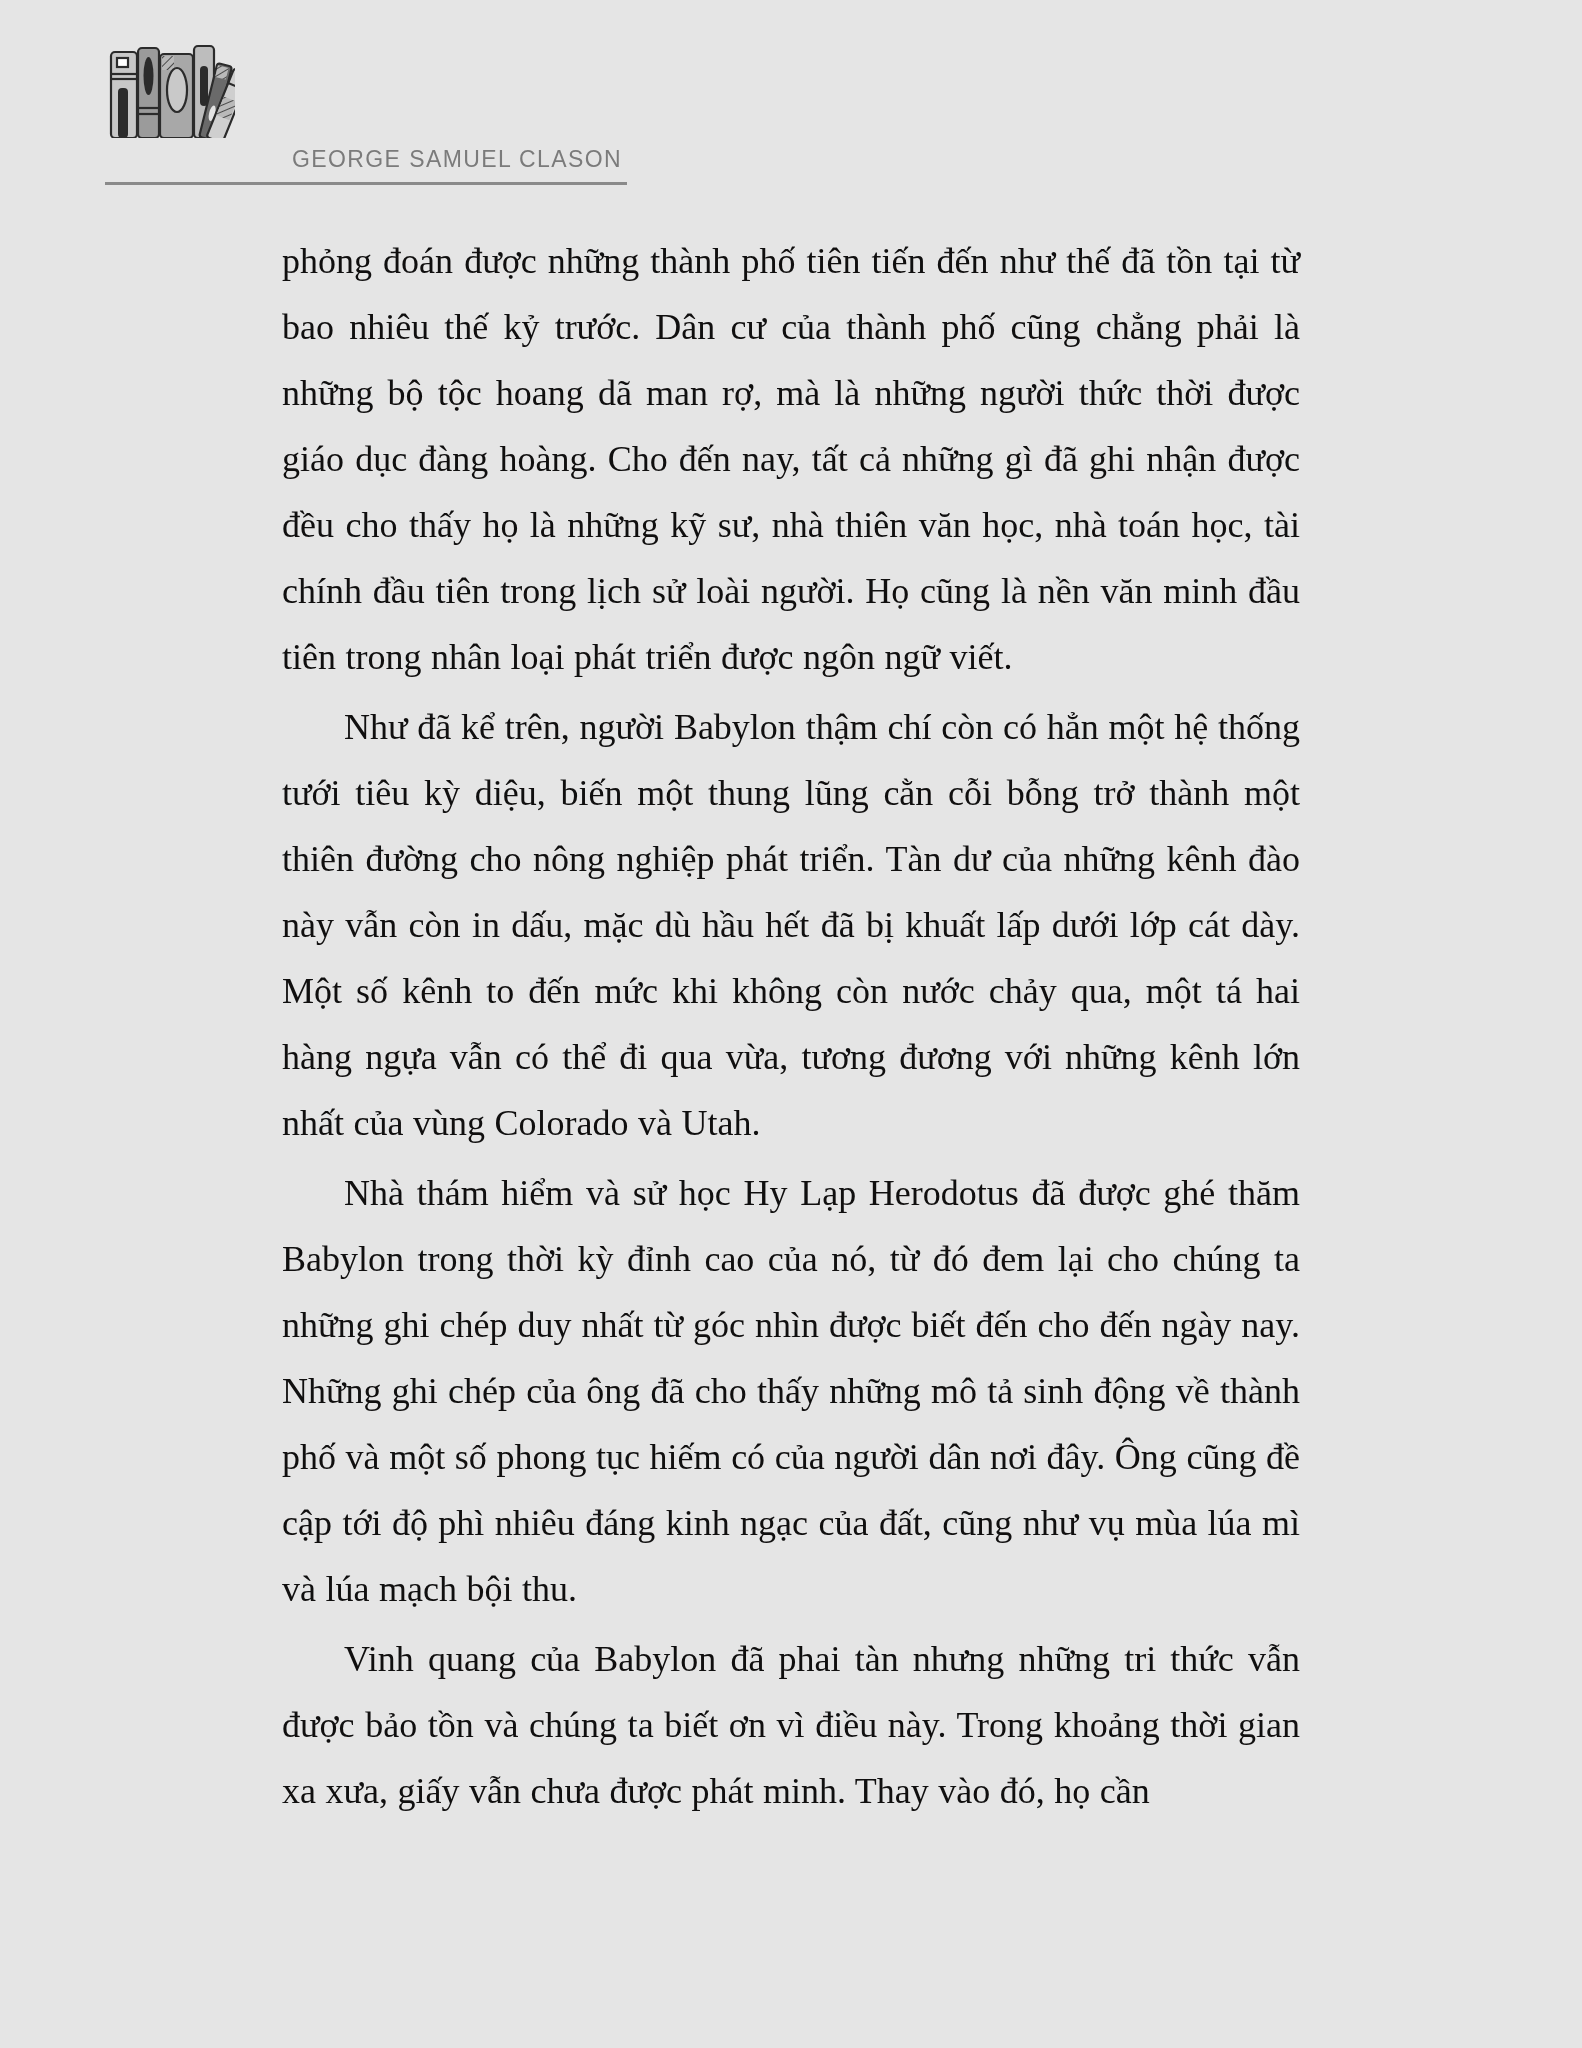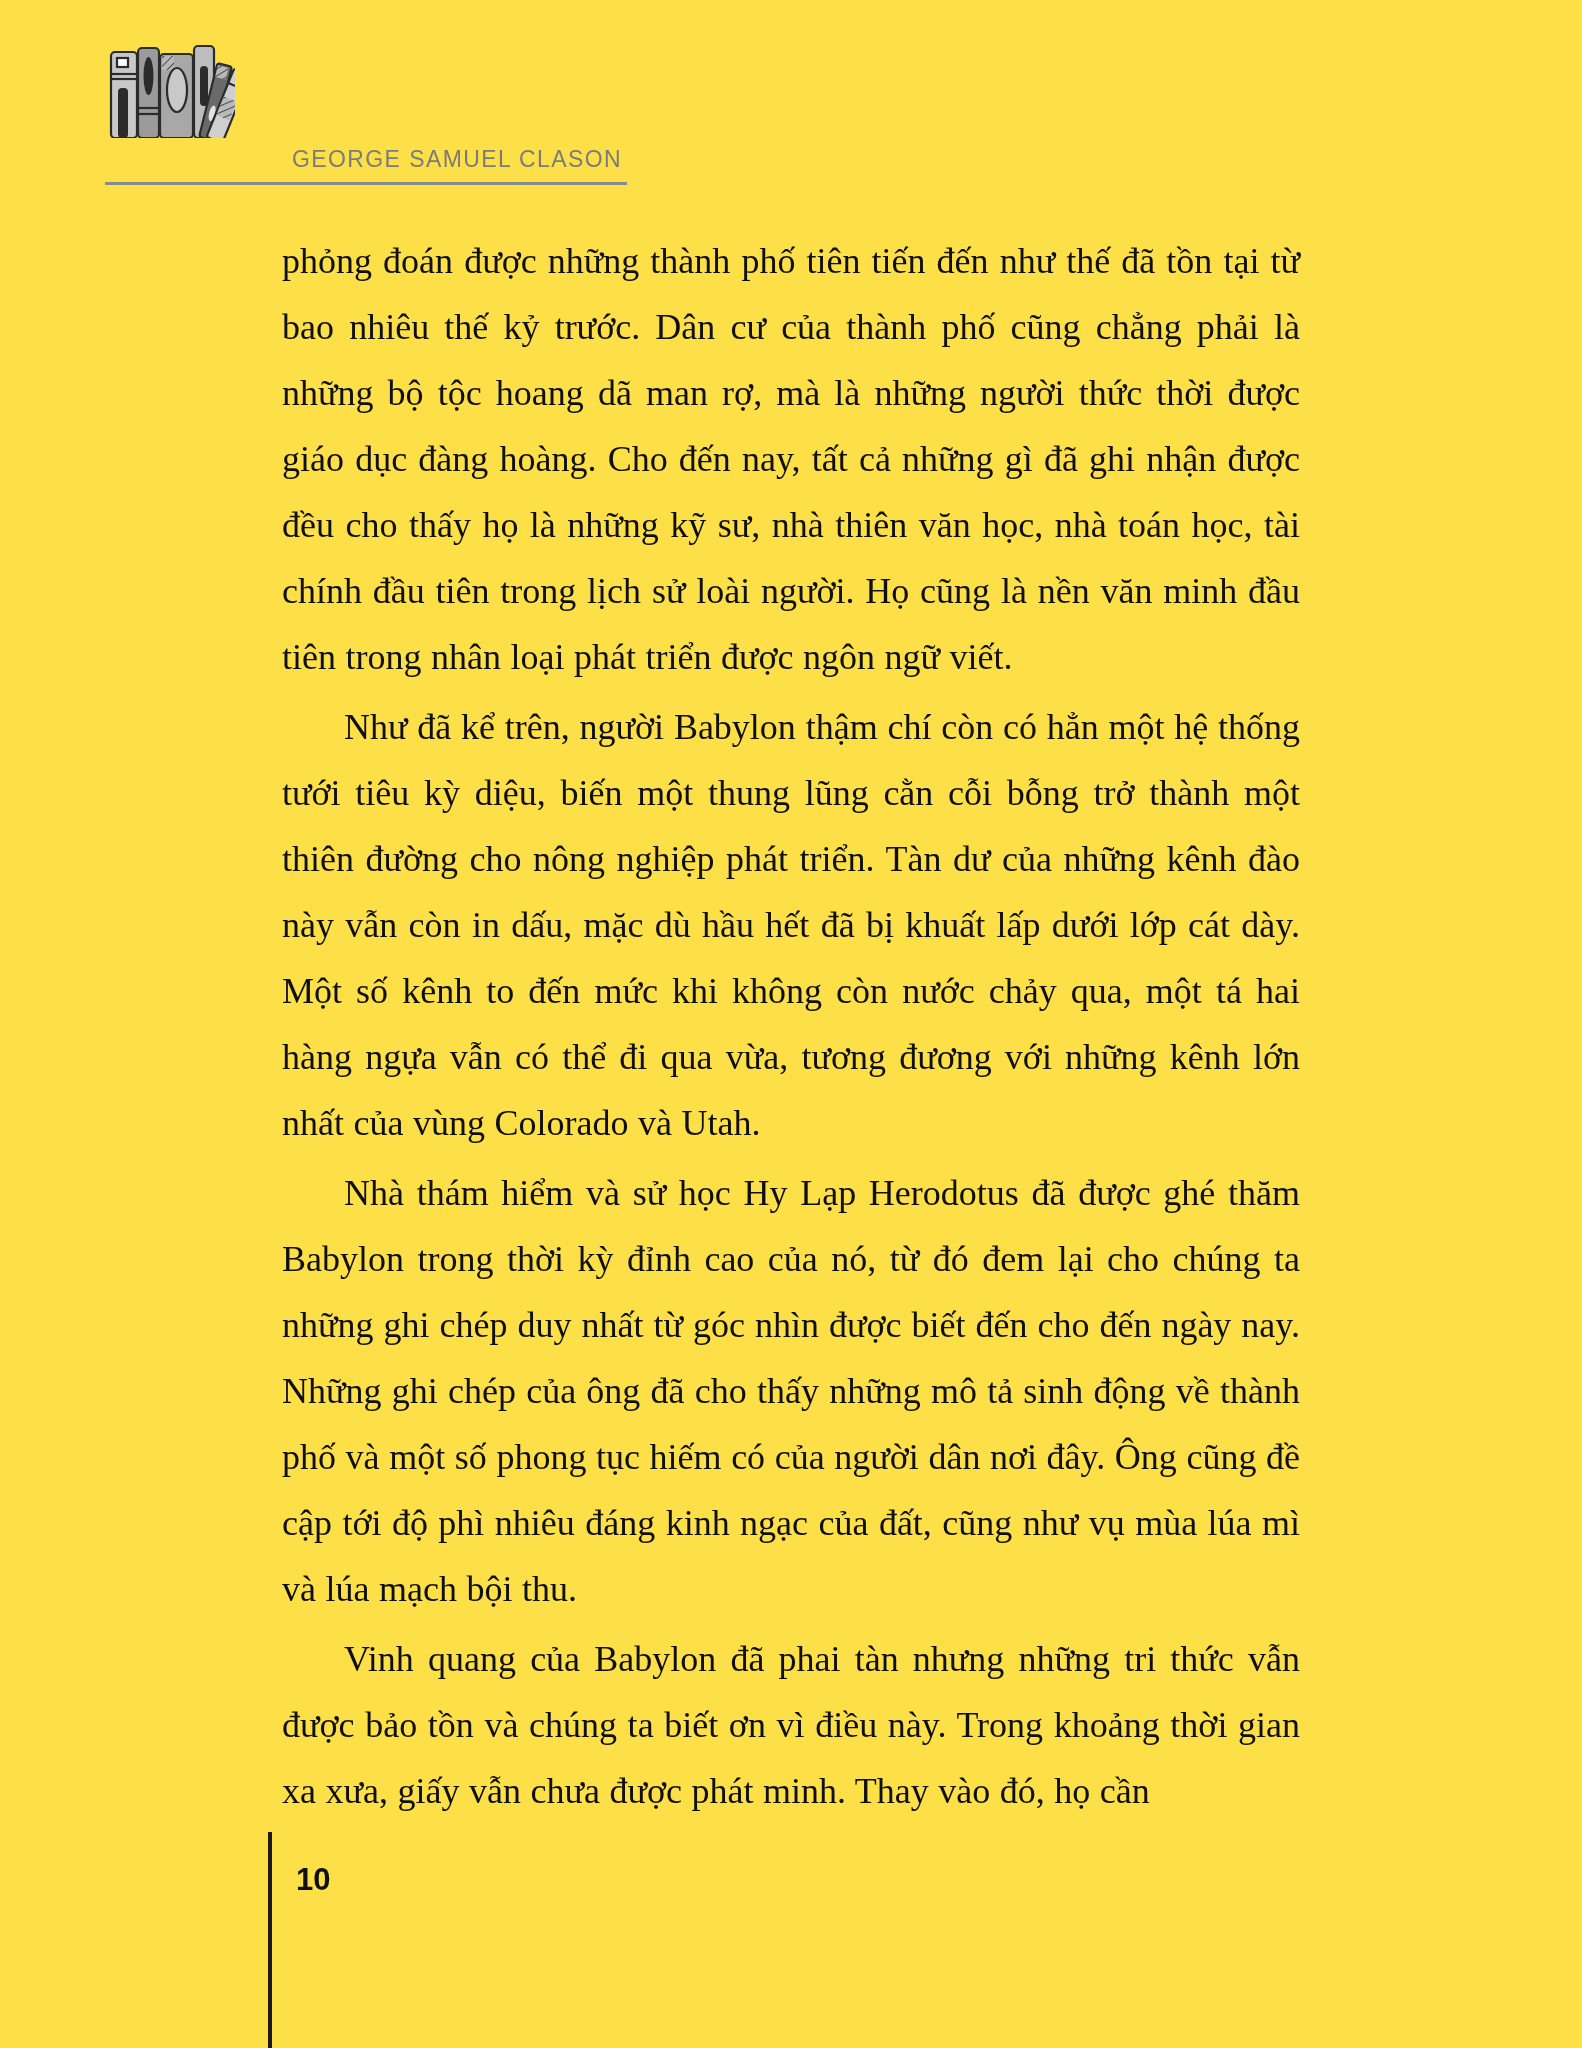--- a/index.html
+++ b/index.html
@@ -11,21 +11,21 @@
     width: 1582px;
     height: 2048px;
     position: relative;
     font-family: "Liberation Serif", serif;
     overflow: hidden;
   }
 
   .page {
     position: absolute;
     inset: 0;
-    background: #fde047;
+    background: #e5e5e5;
   }
 
   
   .header {
     position: absolute;
     left: 0;
     top: 30px;
     width: 100%;
     height: 110px;
   }
@@ -168,18 +168,14 @@
     <div class="header-rule"></div>
   </div>
 
   <div class="content">
     <p class="para pfirst">phỏng đoán được những thành phố tiên tiến đến như thế đã tồn tại từ bao nhiêu thế kỷ trước. Dân cư của thành phố cũng chẳng phải là những bộ tộc hoang dã man rợ, mà là những người thức thời được giáo dục đàng hoàng. Cho đến nay, tất cả những gì đã ghi nhận được đều cho thấy họ là những kỹ sư, nhà thiên văn học, nhà toán học, tài chính đầu tiên trong lịch sử loài người. Họ cũng là nền văn minh đầu tiên trong nhân loại phát triển được ngôn ngữ viết.</p>
     <p class="para indent">Như đã kể trên, người Babylon thậm chí còn có hẳn một hệ thống tưới tiêu kỳ diệu, biến một thung lũng cằn cỗi bỗng trở thành một thiên đường cho nông nghiệp phát triển. Tàn dư của những kênh đào này vẫn còn in dấu, mặc dù hầu hết đã bị khuất lấp dưới lớp cát dày. Một số kênh to đến mức khi không còn nước chảy qua, một tá hai hàng ngựa vẫn có thể đi qua vừa, tương đương với những kênh lớn nhất của vùng Colorado và Utah.</p>
     <p class="para indent">Nhà thám hiểm và sử học Hy Lạp Herodotus đã được ghé thăm Babylon trong thời kỳ đỉnh cao của nó, từ đó đem lại cho chúng ta những ghi chép duy nhất từ góc nhìn được biết đến cho đến ngày nay. Những ghi chép của ông đã cho thấy những mô tả sinh động về thành phố và một số phong tục hiếm có của người dân nơi đây. Ông cũng đề cập tới độ phì nhiêu đáng kinh ngạc của đất, cũng như vụ mùa lúa mì và lúa mạch bội thu.</p>
     <p class="para indent">Vinh quang của Babylon đã phai tàn nhưng những tri thức vẫn được bảo tồn và chúng ta biết ơn vì điều này. Trong khoảng thời gian xa xưa, giấy vẫn chưa được phát minh. Thay vào đó, họ cần</p>
   </div>
 
-  <div class="footer">
-    <div class="footer-rule"></div>
-    <div class="page-number">10</div>
-  </div>
 
 </div>
 
 </body></html>

